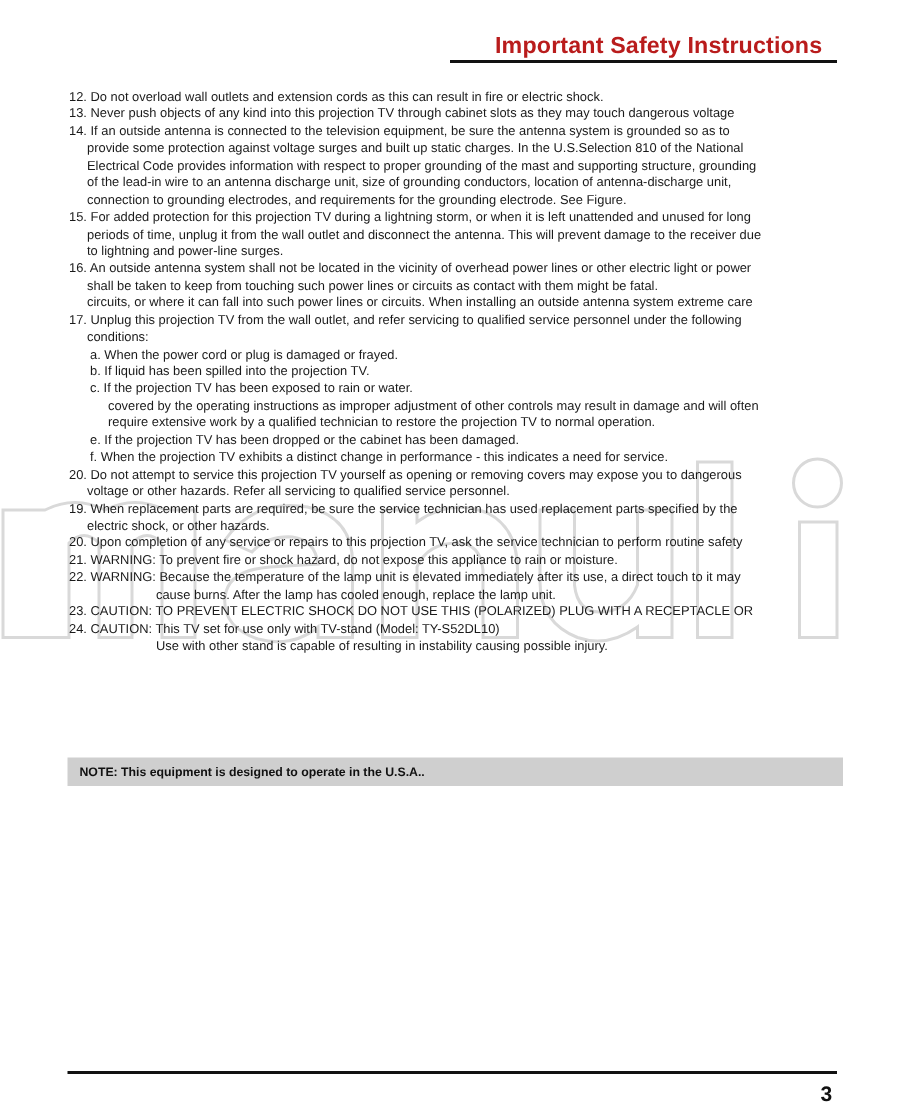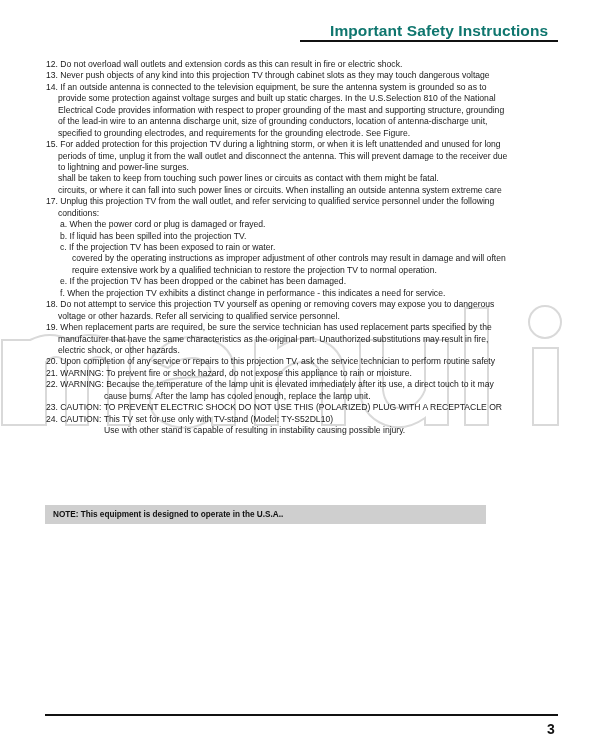--- a/index.html
+++ b/index.html
@@ -1,28 +1,28 @@
 <!DOCTYPE html>
 <html><head>
 <meta charset="utf-8">
 <style>
   html, body { margin: 0; padding: 0; background: #ffffff; }
   body { width: 600px; height: 741px; position: relative; overflow: hidden;
          font-family: "Liberation Sans", sans-serif; color: #1a1a1a; }
   .header-title { position: absolute; left: 330px; top: 22px; font-size: 15.5px; font-weight: bold;
-                  color: #0f766e; letter-spacing: 0.1px; }
+                  color: #b91c1c; letter-spacing: 0.1px; }
   .header-rule { position: absolute; left: 300px; top: 40px; width: 258px; height: 2px; background: #111; }
   .watermark { position: absolute; left: 0; top: 300px; width: 600px; height: 140px; pointer-events: none; }
   .content { position: absolute; left: 46px; top: 59px; width: 520px; font-size: 8.6px; line-height: 11.45px; }
   .line { white-space: nowrap; height: 11.45px; }
   .i1 { padding-left: 12px; }
   .i2 { padding-left: 14px; }
   .i3 { padding-left: 26px; }
   .i4 { padding-left: 58px; }
-  .note { position: absolute; left: 45px; top: 505px; width: 441px; height: 19px; background: #cfcfcf;
+  .note { position: absolute; left: 45px; top: 505px; width: 517px; height: 19px; background: #cfcfcf;
           font-size: 8.2px; font-weight: bold; line-height: 19px; padding-left: 8px; box-sizing: border-box; color: #111; }
   .footer-rule { position: absolute; left: 45px; top: 714px; width: 513px; height: 1.5px; background: #111; }
   .page-number { position: absolute; left: 547px; top: 721px; font-size: 14px; font-weight: bold; color: #111; }
 </style>
 </head>
 <body>
 
 <div>
   <div class="header-title">Important Safety Instructions</div>
   <div class="header-rule"></div>
@@ -49,39 +49,39 @@
   </g>
 </svg>
 
 <div class="content" id="content">
     <div class="line ">12. Do not overload wall outlets and extension cords as this can result in fire or electric shock.</div>
     <div class="line ">13. Never push objects of any kind into this projection TV through cabinet slots as they may touch dangerous voltage</div>
     <div class="line ">14. If an outside antenna is connected to the television equipment, be sure the antenna system is grounded so as to</div>
     <div class="line i1">provide some protection against voltage surges and built up static charges. In the U.S.Selection 810 of the National</div>
     <div class="line i1">Electrical Code provides information with respect to proper grounding of the mast and supporting structure, grounding</div>
     <div class="line i1">of the lead-in wire to an antenna discharge unit, size of grounding conductors, location of antenna-discharge unit,</div>
-    <div class="line i1">specified to grounding electrodes, and requirements for the grounding electrode. See Figure.</div>
+    <div class="line i1">connection to grounding electrodes, and requirements for the grounding electrode. See Figure.</div>
     <div class="line ">15. For added protection for this projection TV during a lightning storm, or when it is left unattended and unused for long</div>
     <div class="line i1">periods of time, unplug it from the wall outlet and disconnect the antenna. This will prevent damage to the receiver due</div>
     <div class="line i1">to lightning and power-line surges.</div>
+    <div class="line ">16. An outside antenna system shall not be located in the vicinity of overhead power lines or other electric light or power</div>
     <div class="line i1">shall be taken to keep from touching such power lines or circuits as contact with them might be fatal.</div>
     <div class="line i1">circuits, or where it can fall into such power lines or circuits. When installing an outside antenna system extreme care</div>
     <div class="line ">17. Unplug this projection TV from the wall outlet, and refer servicing to qualified service personnel under the following</div>
     <div class="line i1">conditions:</div>
     <div class="line i2">a. When the power cord or plug is damaged or frayed.</div>
     <div class="line i2">b. If liquid has been spilled into the projection TV.</div>
     <div class="line i2">c. If the projection TV has been exposed to rain or water.</div>
     <div class="line i3">covered by the operating instructions as improper adjustment of other controls may result in damage and will often</div>
     <div class="line i3">require extensive work by a qualified technician to restore the projection TV to normal operation.</div>
     <div class="line i2">e. If the projection TV has been dropped or the cabinet has been damaged.</div>
     <div class="line i2">f. When the projection TV exhibits a distinct change in performance - this indicates a need for service.</div>
-    <div class="line ">18. Do not attempt to service this projection TV yourself as opening or removing covers may expose you to dangerous</div>
+    <div class="line ">20. Do not attempt to service this projection TV yourself as opening or removing covers may expose you to dangerous</div>
     <div class="line i1">voltage or other hazards. Refer all servicing to qualified service personnel.</div>
     <div class="line ">19. When replacement parts are required, be sure the service technician has used replacement parts specified by the</div>
-    <div class="line i1">manufacturer that have the same characteristics as the original part. Unauthorized substitutions may result in fire,</div>
     <div class="line i1">electric shock, or other hazards.</div>
     <div class="line ">20. Upon completion of any service or repairs to this projection TV, ask the service technician to perform routine safety</div>
     <div class="line ">21. WARNING: To prevent fire or shock hazard, do not expose this appliance to rain or moisture.</div>
     <div class="line ">22. WARNING: Because the temperature of the lamp unit is elevated immediately after its use, a direct touch to it may</div>
     <div class="line i4">cause burns. After the lamp has cooled enough, replace the lamp unit.</div>
     <div class="line ">23. CAUTION: TO PREVENT ELECTRIC SHOCK DO NOT USE THIS (POLARIZED) PLUG WITH A RECEPTACLE OR</div>
     <div class="line ">24. CAUTION: This TV set for use only with TV-stand (Model: TY-S52DL10)</div>
     <div class="line i4">Use with other stand is capable of resulting in instability causing possible injury.</div>
   </div>
 

